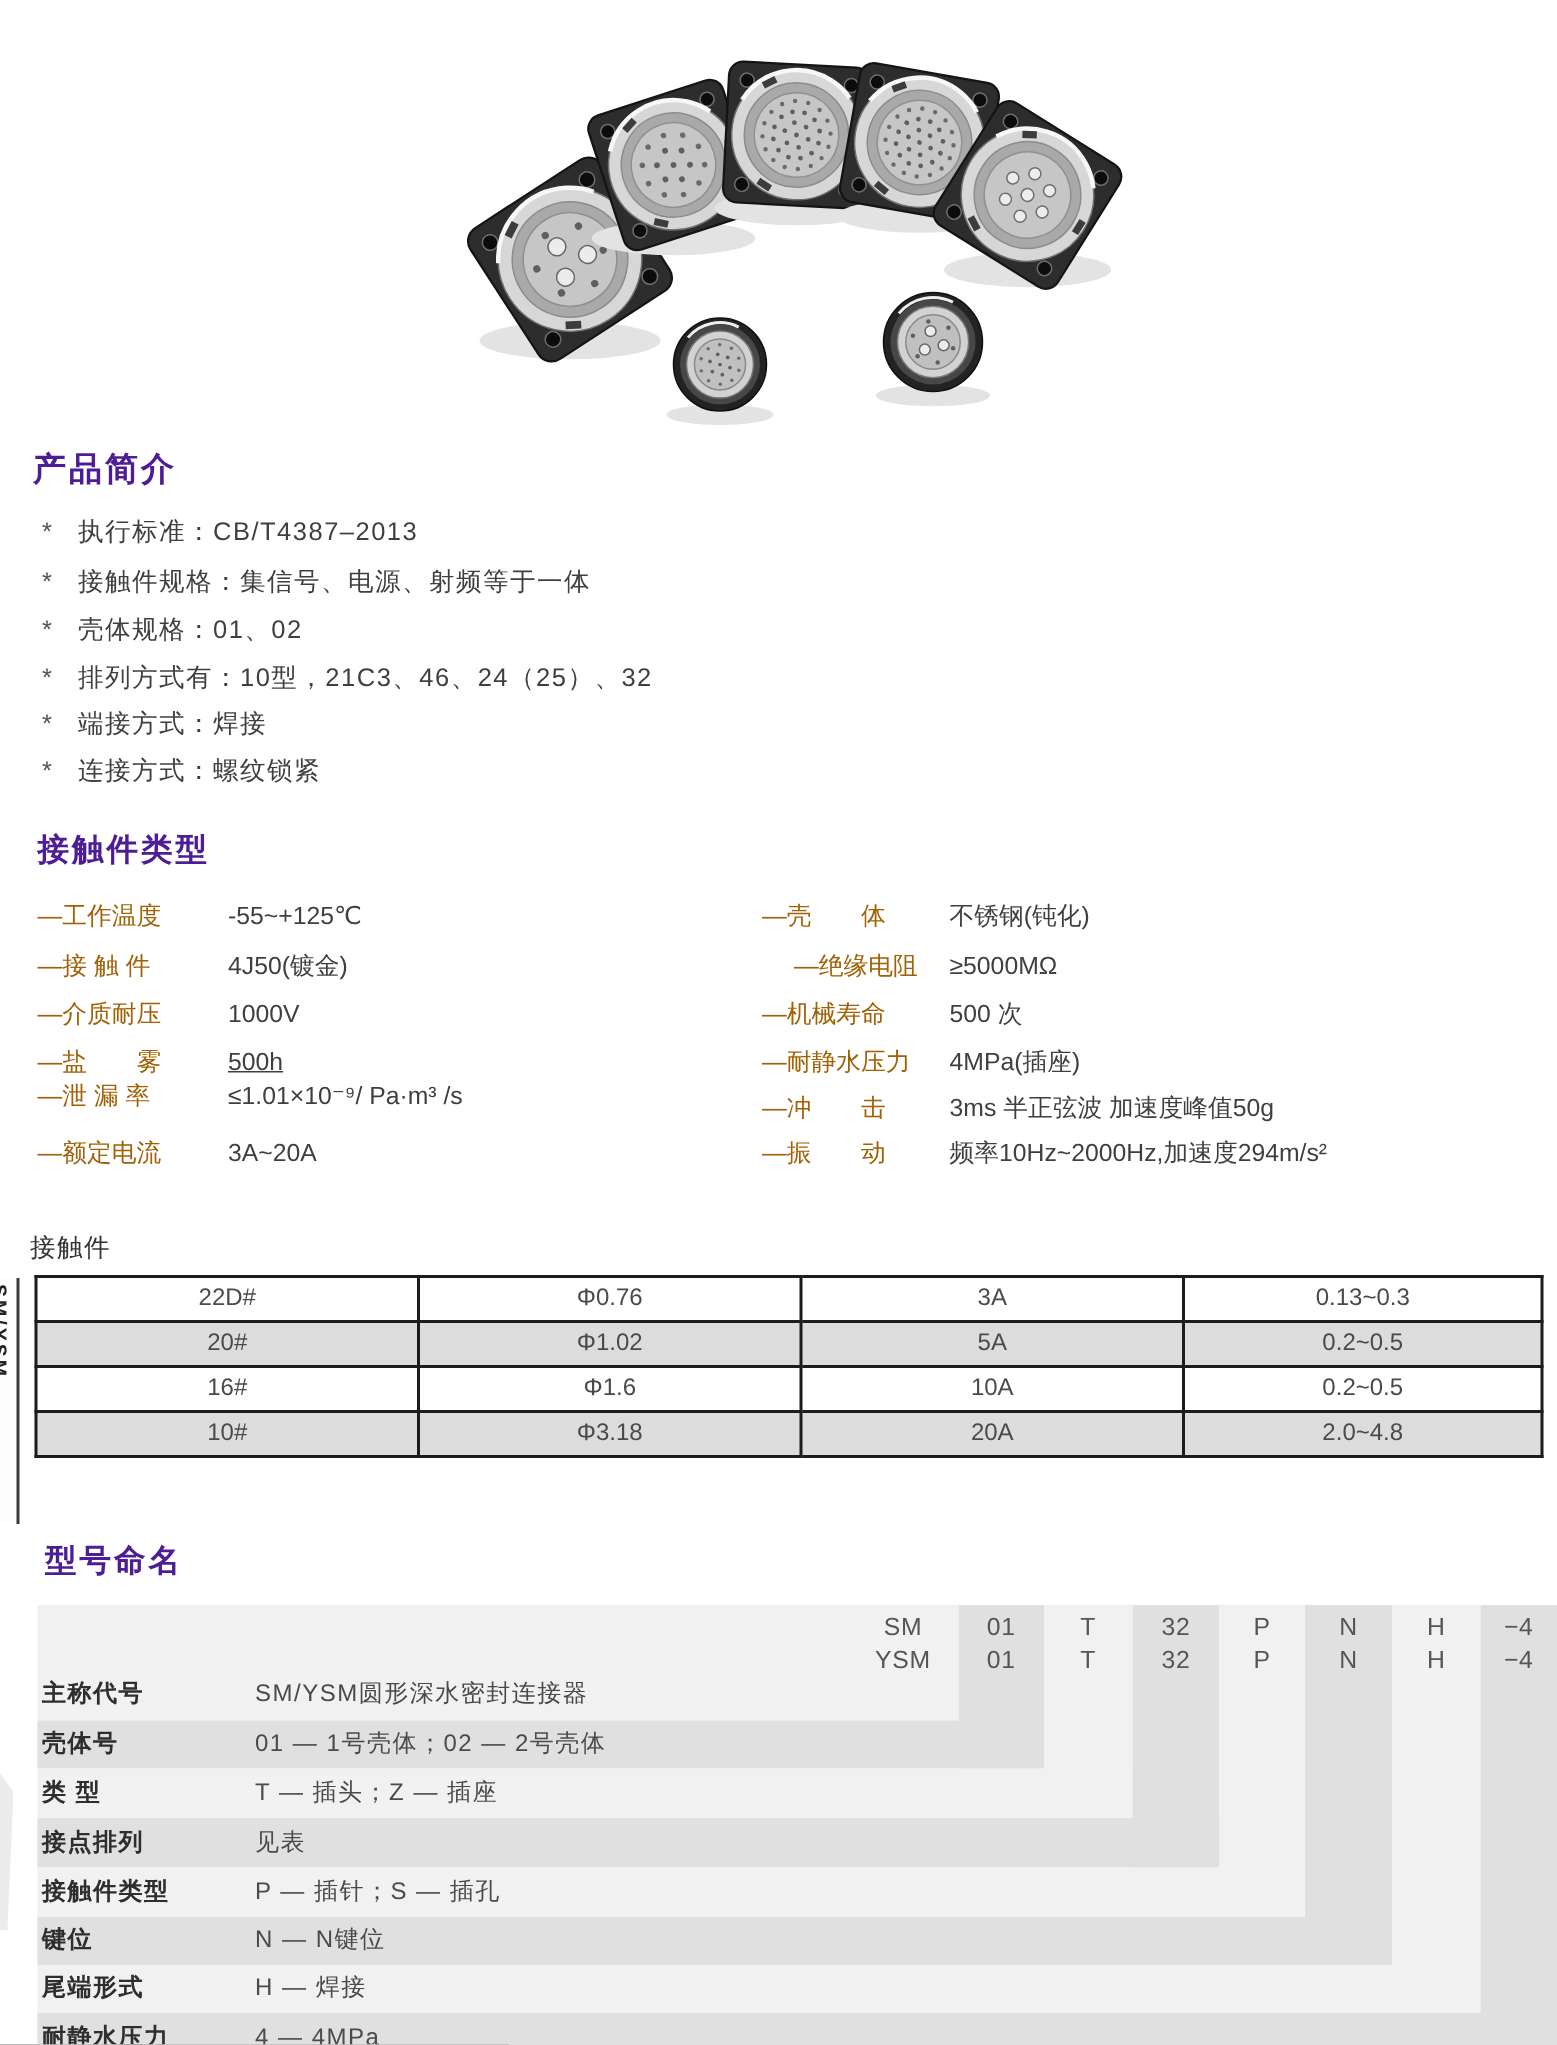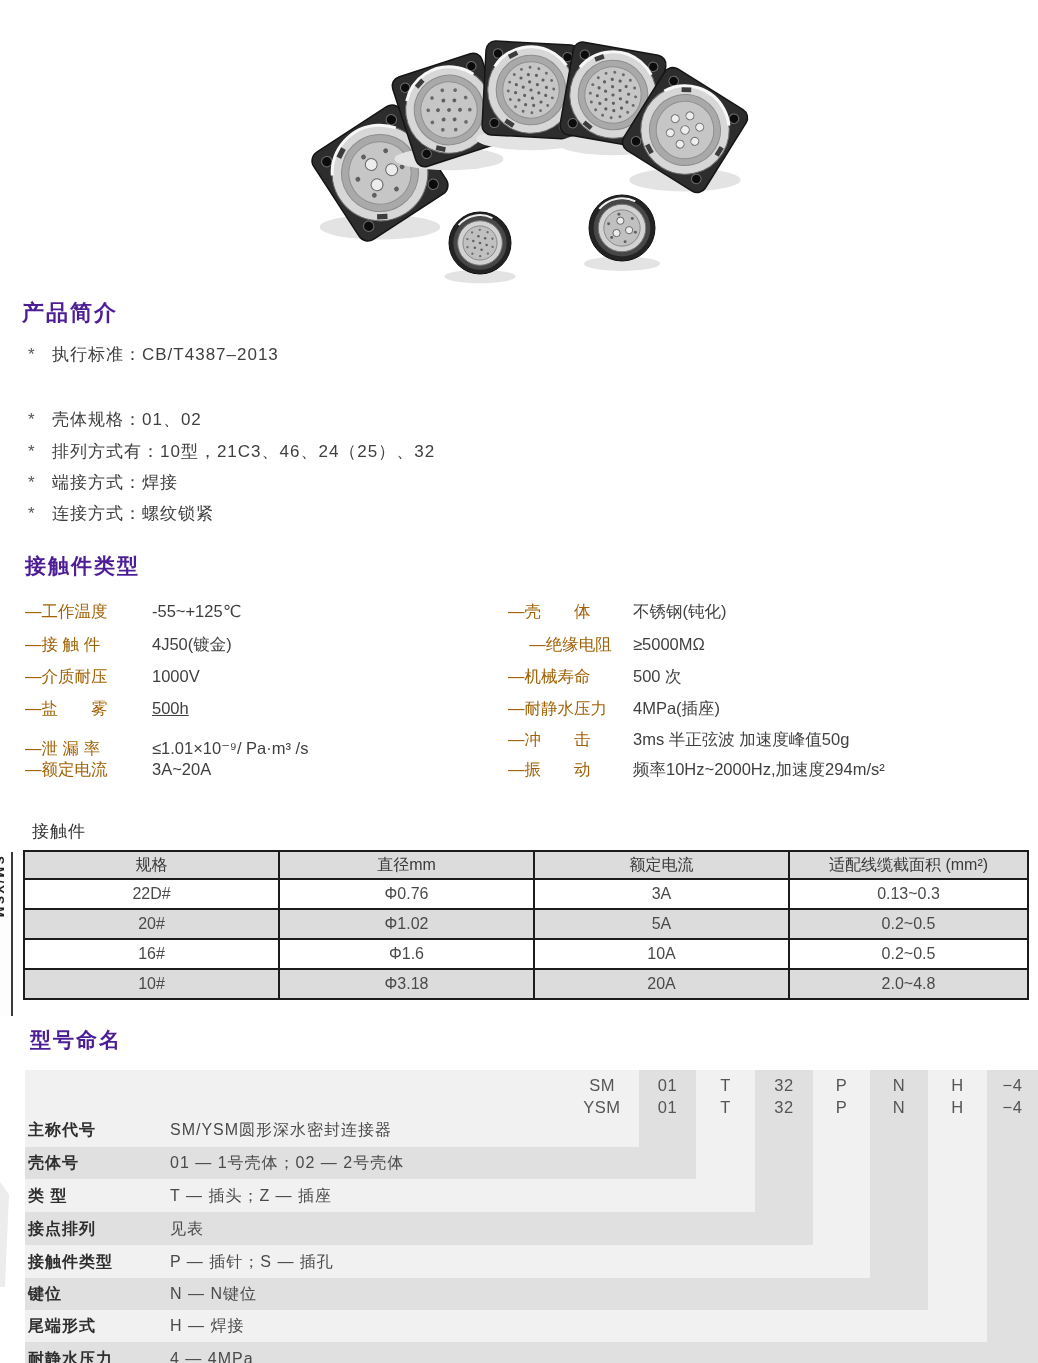--- a/index.html
+++ b/index.html
@@ -278,73 +278,69 @@
 
   <div class="side-tab">
     <span>SM/YSM</span>
   </div>
   <div class="page-curl"></div>
 
   <h2 class="sec abs" style="left:22px;top:298px;">产品简介</h2>
 
   <div class="bullet" style="top:343px;">
     <span class="star">*</span><span>执行标准：CB/T4387–2013</span></div>
+  <div class="bullet" style="top:376px;">
+    <span class="star">*</span><span>接触件规格：集信号、电源、射频等于一体</span></div>
   <div class="bullet" style="top:408px;">
     <span class="star">*</span><span>壳体规格：01、02</span></div>
   <div class="bullet" style="top:440px;">
     <span class="star">*</span><span>排列方式有：10型，21C3、46、24（25）、32</span></div>
   <div class="bullet" style="top:471px;">
     <span class="star">*</span><span>端接方式：焊接</span></div>
   <div class="bullet" style="top:502px;">
     <span class="star">*</span><span>连接方式：螺纹锁紧</span></div>
 
   <h2 class="sec abs" style="left:25px;top:552px;font-size:21px;">接触件类型</h2>
 
   <div class="prow l" style="left:25px;top:599px;">
     <span class="plabel">—工作温度</span><span class="pvalue">-55~+125℃</span></div>
   <div class="prow l" style="left:25px;top:632px;">
     <span class="plabel">—接 触 件</span><span class="pvalue">4J50(镀金)</span></div>
   <div class="prow l" style="left:25px;top:664px;">
     <span class="plabel">—介质耐压</span><span class="pvalue">1000V</span></div>
   <div class="prow l" style="left:25px;top:696px;text-decoration:underline;">
     <span class="plabel">—盐　　雾</span><span class="pvalue">500h</span></div>
-  <div class="prow l" style="left:25px;top:736px;">
+  <div class="prow l" style="left:25px;top:719px;">
     <span class="plabel">—泄 漏 率</span><span class="pvalue">≤1.01×10⁻⁹/ Pa·m³ /s</span></div>
   <div class="prow l" style="left:25px;top:757px;">
     <span class="plabel">—额定电流</span><span class="pvalue">3A~20A</span></div>
 
   <div class="prow r" style="left:508px;top:599px;">
     <span class="plabel">—壳　　体</span><span class="pvalue">不锈钢(钝化)</span></div>
   <div class="prow r" style="left:508px;top:632px;text-align:center;">
     <span class="plabel">—绝缘电阻</span><span class="pvalue">≥5000MΩ</span></div>
   <div class="prow r" style="left:508px;top:664px;">
     <span class="plabel">—机械寿命</span><span class="pvalue">500 次</span></div>
   <div class="prow r" style="left:508px;top:696px;">
     <span class="plabel">—耐静水压力</span><span class="pvalue">4MPa(插座)</span></div>
   <div class="prow r" style="left:508px;top:727px;">
     <span class="plabel">—冲　　击</span><span class="pvalue">3ms 半正弦波 加速度峰值50g</span></div>
   <div class="prow r" style="left:508px;top:757px;">
     <span class="plabel">—振　　动</span><span class="pvalue">频率10Hz~2000Hz,加速度294m/s²</span></div>
 
-  <div class="sub abs" style="left:32px;top:820px;text-align:right;">接触件</div>
+  <div class="sub abs" style="left:20px;top:820px;text-align:right;">接触件</div>
 
   <table class="contacts">
     <colgroup>
         <col style="width:255px">
         <col style="width:255px">
         <col style="width:255px">
         <col style="width:239px">
       </colgroup>
     <tbody>
-        <tr>
-      <th>规格</th>
-      <th>直径mm</th>
-      <th>额定电流</th>
-      <th>适配线缆截面积 (mm²)</th>
-    </tr>
     <tr>
       <td>22D#</td>
       <td>Φ0.76</td>
       <td>3A</td>
       <td>0.13~0.3</td>
     </tr>
     <tr class="g">
       <td>20#</td>
       <td>Φ1.02</td>
       <td>5A</td>

